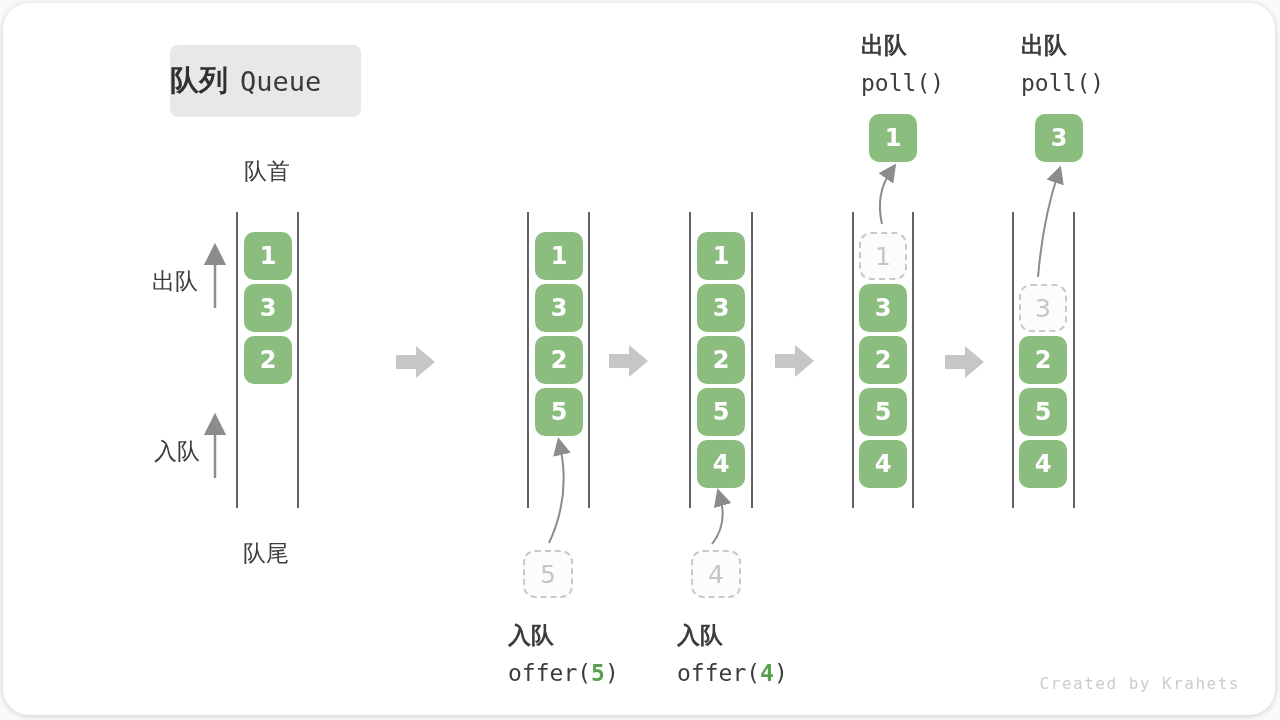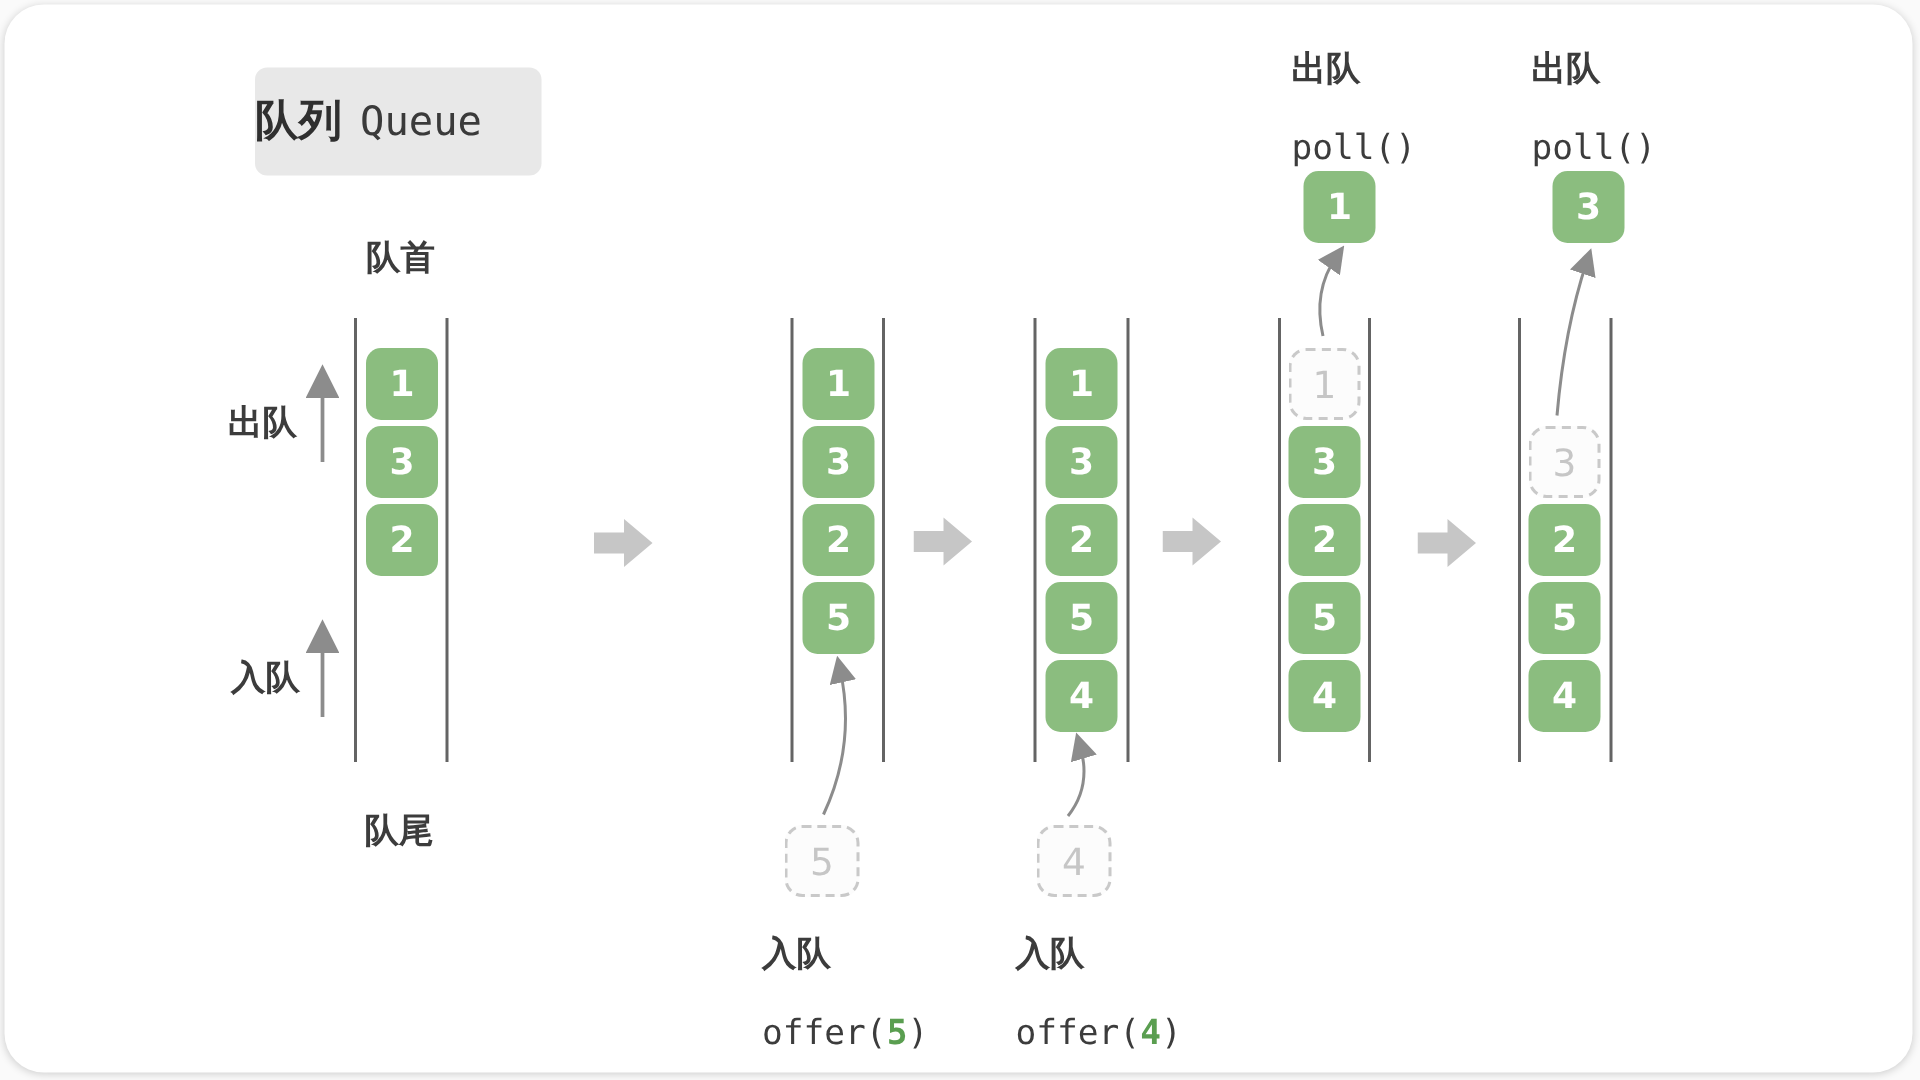--- a/index.html
+++ b/index.html
@@ -5,26 +5,26 @@
   html,body{margin:0;padding:0;background:#fafafa;}
   .stage{position:relative;width:1280px;height:720px;font-family:"Liberation Sans",sans-serif;overflow:hidden;}
   .card{position:absolute;left:3px;top:3px;width:1272px;height:712px;background:#ffffff;border-radius:26px;box-shadow:0 1px 6px rgba(0,0,0,0.18);}
 
   
   .badge{position:absolute;left:170px;top:45px;width:191px;height:72px;background:#e8e8e8;border-radius:8px;display:flex;align-items:center;gap:12px;}
   .badge .zh{font-weight:bold;font-size:29px;color:#2f2f2f;}
   .badge .en{font-family:"DejaVu Sans Mono",monospace;font-size:27px;color:#3a3a3a;}
 
   
-  .cnlabel{position:absolute;font-weight:bold;font-size:23px;color:#3c3c3c;white-space:nowrap;}
+  .cnlabel{position:absolute;font-weight:normal;font-size:23px;color:#3c3c3c;white-space:nowrap;}
   .codeline{font-family:"DejaVu Sans Mono",monospace;font-size:23px;color:#3c3c3c;white-space:nowrap;}
   .codeline .arg{color:#5a9e50;font-weight:bold;}
   .oplabel{position:absolute;}
   .oplabel .cn{font-weight:bold;font-size:23px;color:#3c3c3c;}
-  .oplabel .code{margin-top:25px;}
+  .oplabel .code{margin-top:9px;}
 
   
   .vline{position:absolute;width:2px;height:296px;top:212px;background:#646464;}
 
   
   .qbox{position:absolute;width:48px;height:48px;border-radius:10px;background:#8bbd7f;color:#ffffff;
         font-family:"DejaVu Sans",sans-serif;font-weight:bold;font-size:24px;
         display:flex;align-items:center;justify-content:center;box-sizing:border-box;}
   .qbox.dashed{background:#fcfcfc;border:2.5px dashed #c9c9c9;border-radius:12px;color:#c6c6c6;font-weight:400;font-size:25px;}
 
@@ -128,13 +128,14 @@
   </div>
   <div class="oplabel" style="left:861px;top:30px;">
     <div class="cn">出队</div>
     <div class="codeline code">poll()</div>
   </div>
   <div class="oplabel" style="left:1021px;top:30px;">
     <div class="cn">出队</div>
     <div class="codeline code">poll()</div>
   </div>
 
+  <div class="watermark">Created by Krahets</div>
 </div>
 
 </body></html>

